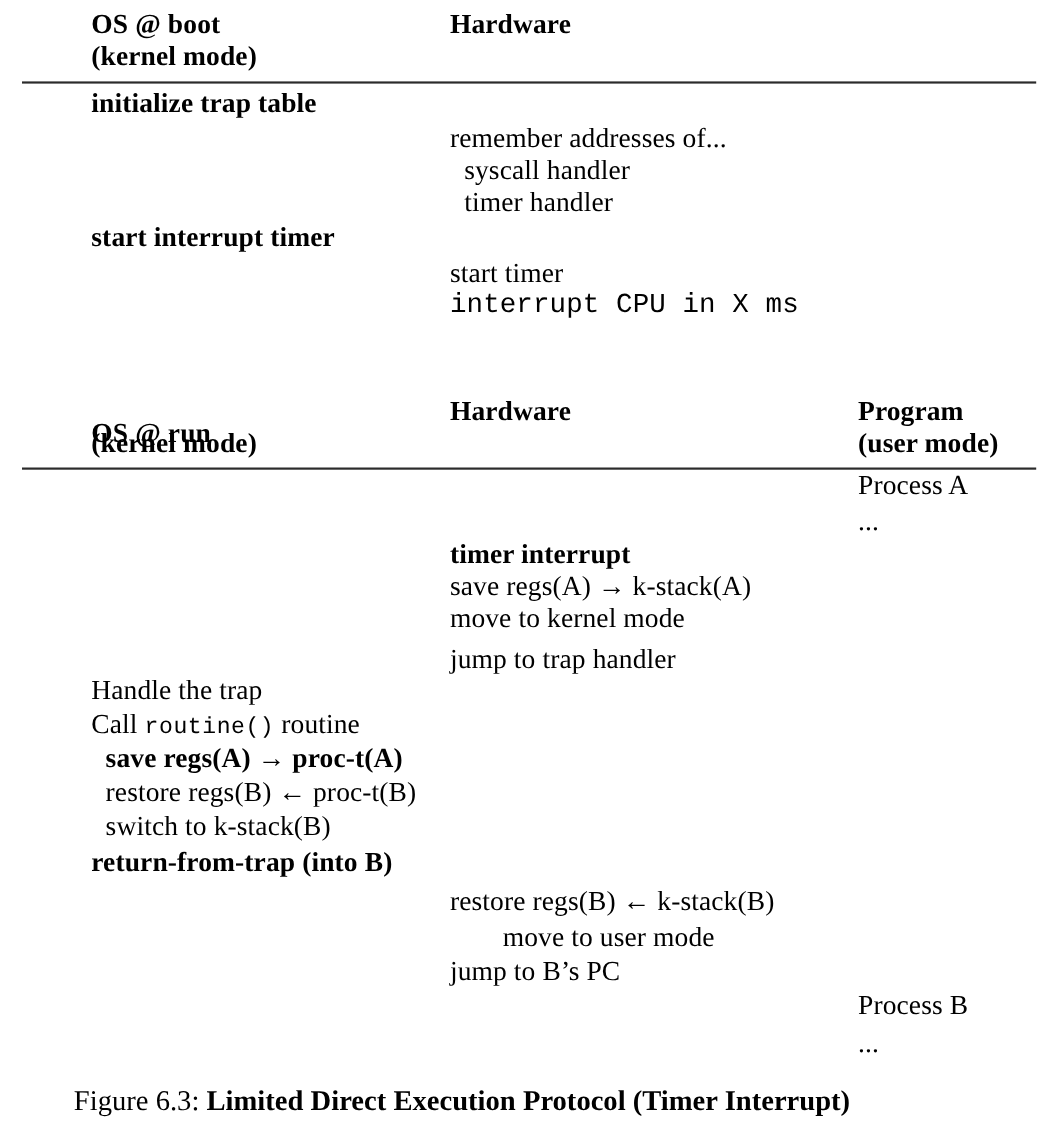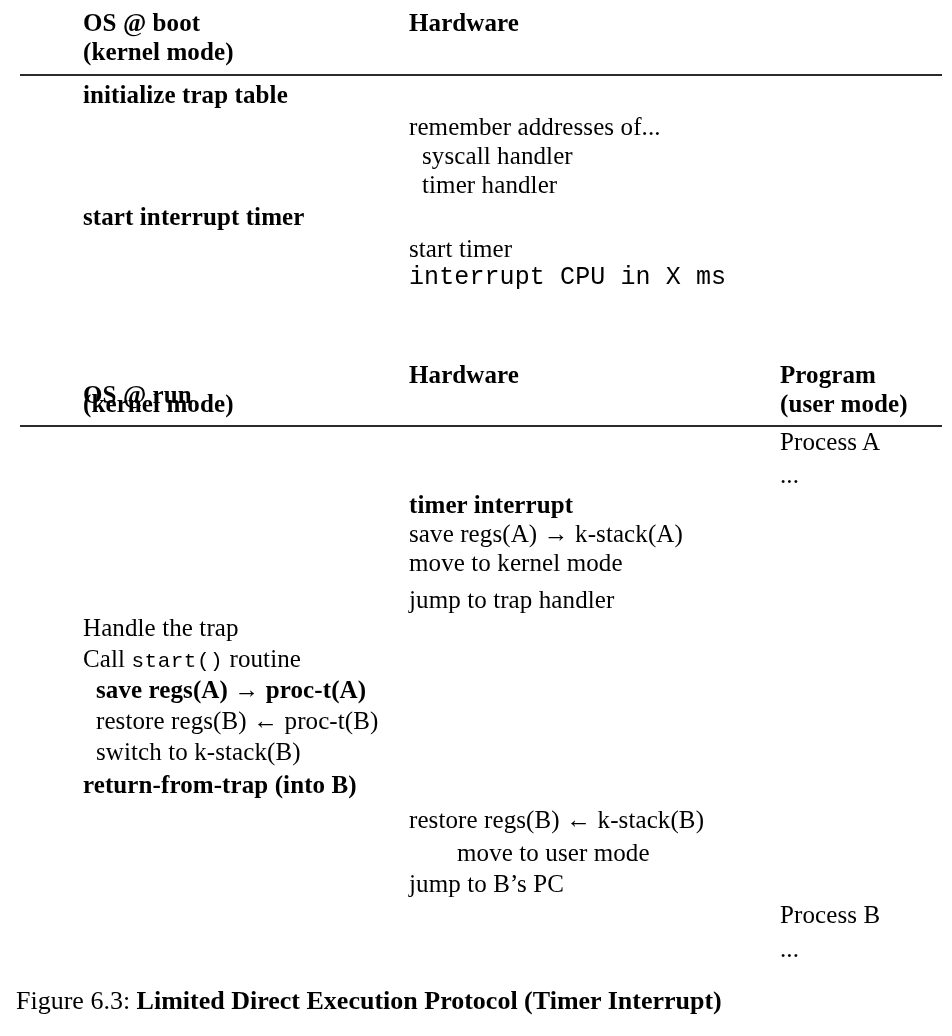--- a/index.html
+++ b/index.html
@@ -54,23 +54,23 @@
   .col-prog { left: 780px; }
 
   .dots {
     font-size: 25px;
     line-height: 29px;
   }
 
   
   .caption {
     position: absolute;
-    left: 16px;
+    left: 0;
     width: 840px;
-    text-align: left;
+    text-align: center;
     font-size: 26px;
     white-space: nowrap;
   }
   .caption .fig-num { font-weight: normal; }
   .caption .fig-title { font-weight: bold; }
 </style>
 </head>
 <body>
 
 <div class="page">
@@ -111,21 +111,21 @@
     <div class="cell col-prog" style="top:427px;">Process A</div>
     <div class="cell dots col-prog" style="top:460px;">...</div>
 
     <div class="cell bold col-hw" style="top:490px;">timer interrupt</div>
     <div class="cell col-hw" style="top:519px;">save regs(A) → k-stack(A)</div>
     <div class="cell col-hw" style="top:548px;">move to kernel mode</div>
     <div class="cell col-hw" style="top:585px;">jump to trap handler</div>
 
     <div class="cell col-os" style="top:613px;">Handle the trap</div>
 
-    <div class="cell col-os" style="top:644px;"><span>Call </span><span class="mono">start()</span><span> routine</span></div>
+    <div class="cell col-os" style="top:644px;"><span>Call </span><span class="mono">routine()</span><span> routine</span></div>
 
     <div class="cell col-os" style="top:675px;font-weight:bold;"><span class="indent"></span><span>save regs(A) → proc‐t(A)</span></div>
     <div class="cell col-os" style="top:706px;"><span class="indent"></span><span>restore regs(B) ← proc‐t(B)</span></div>
     <div class="cell col-os" style="top:737px;"><span class="indent"></span><span>switch to k-stack(B)</span></div>
 
     <div class="cell bold col-os" style="top:770px;">return-from-trap (into B)</div>
 
     <div class="cell col-hw" style="top:805px;">restore regs(B) ← k-stack(B)</div>
     <div class="cell col-hw" style="top:838px;margin-left:48px;">move to user mode</div>
     <div class="cell col-hw" style="top:869px;">jump to B’s PC</div>

